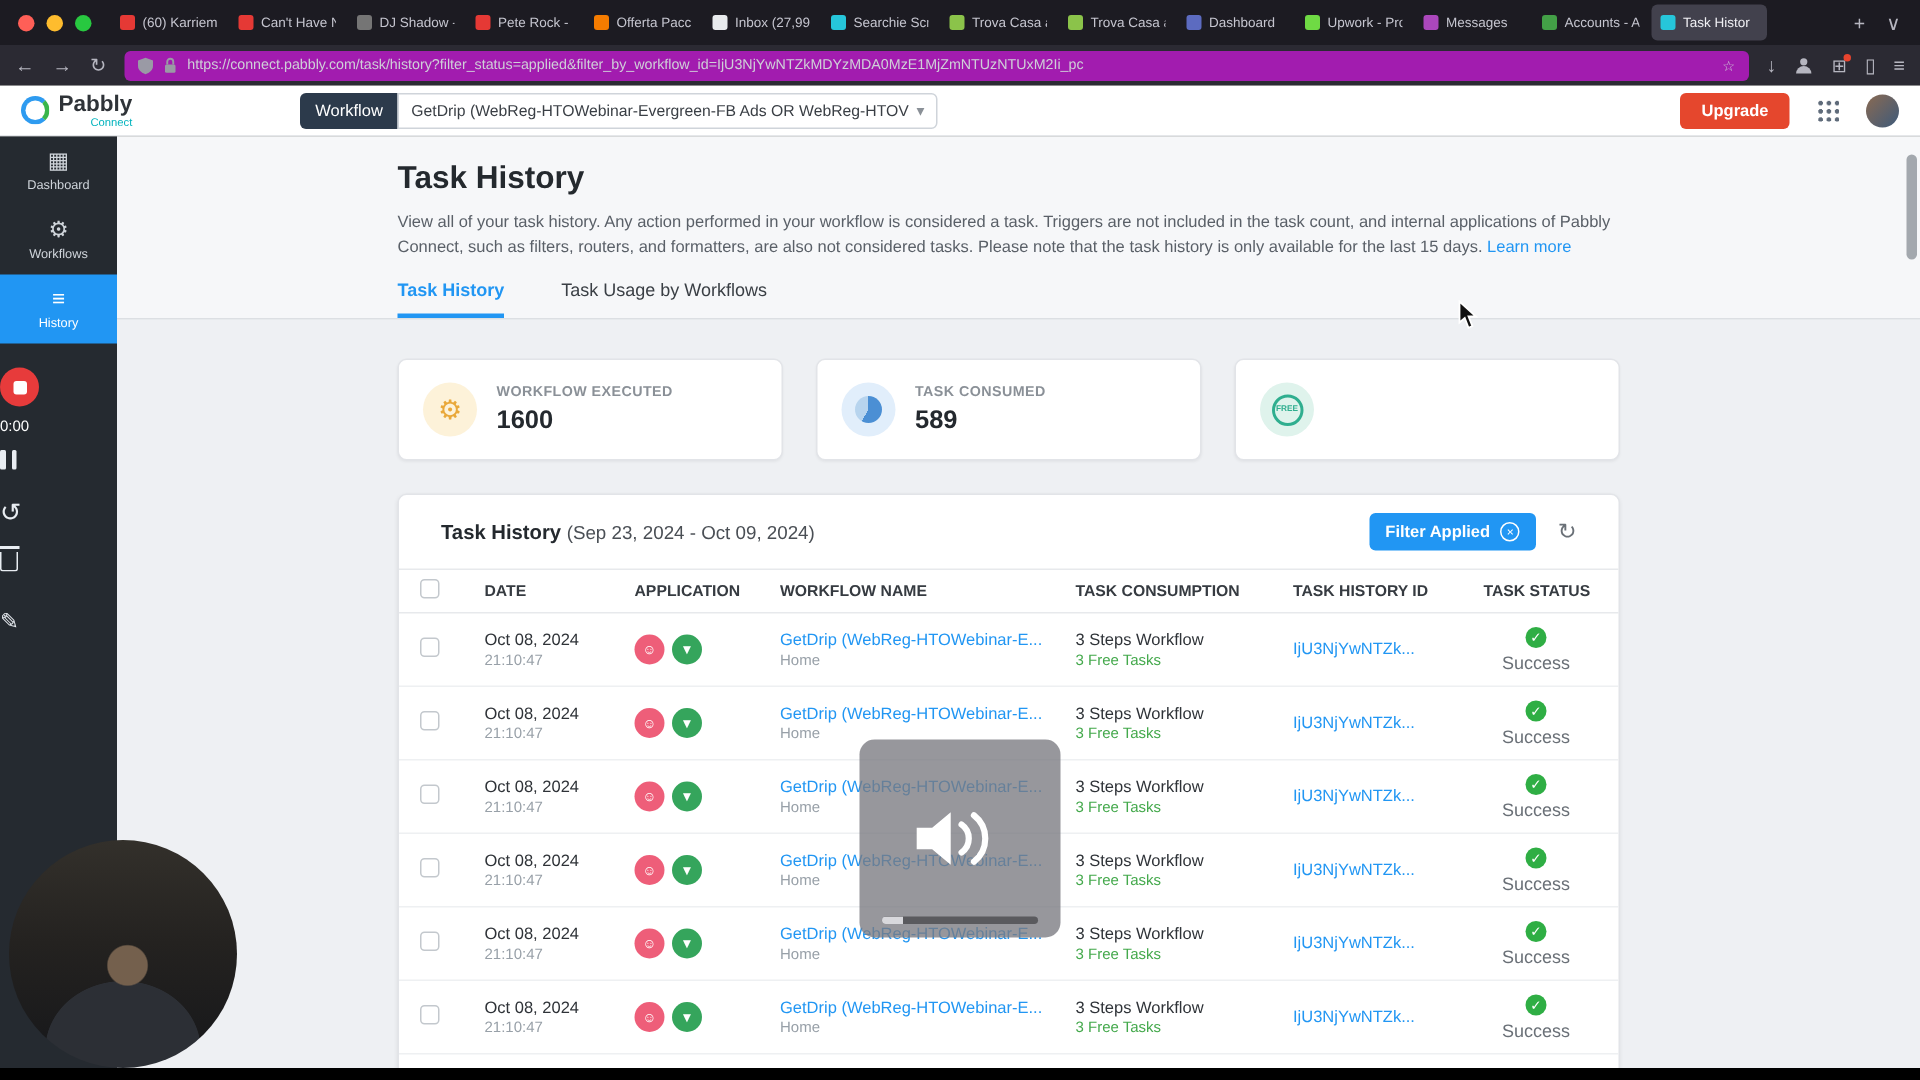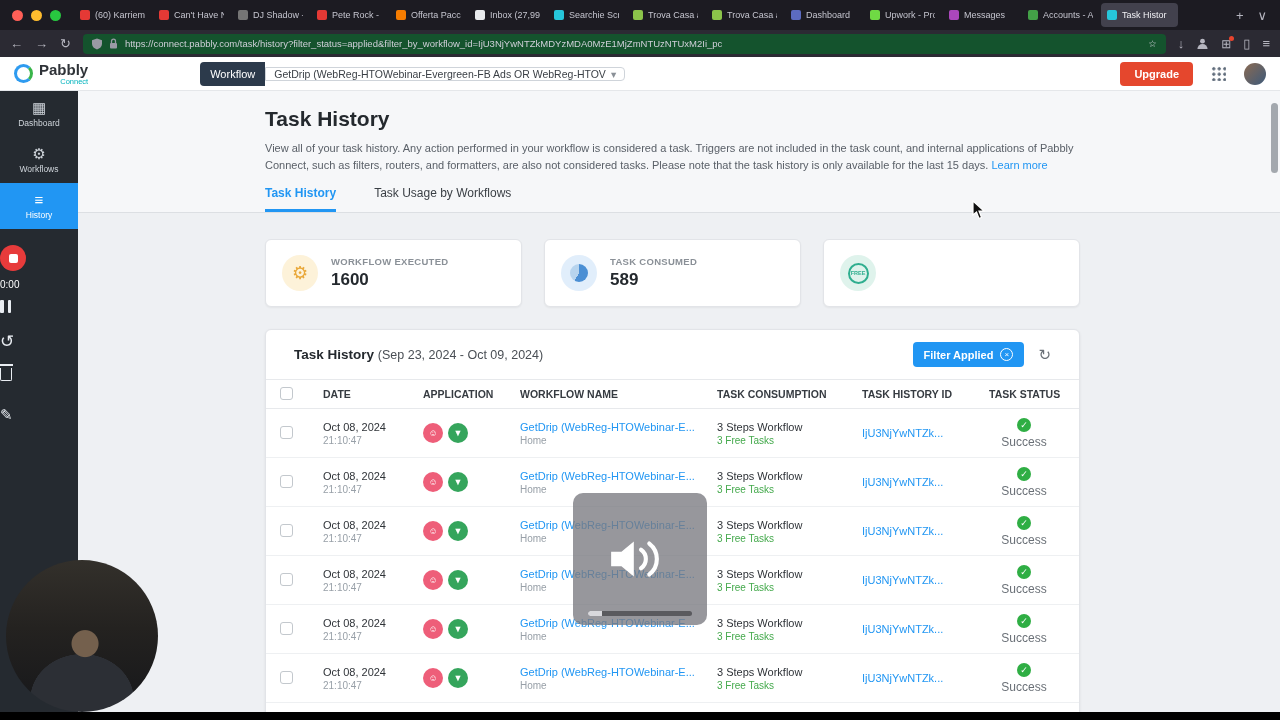--- a/index.html
+++ b/index.html
@@ -18,35 +18,35 @@
          gap:5px; padding:0 6px; color:#c5c5cf; font-size:9px; overflow:hidden; }
   .tab.active { background:#42414d; color:#f0f0f4; }
   .favicon { width:10px; height:10px; border-radius:2px; flex:none; }
   .tab-title { white-space:nowrap; overflow:hidden; flex:1; }
   .chrome-icon { color:#b6b6c0; font-size:13px; padding:0 7px; flex:none; }
 
   
   .navbar { position:absolute; top:30px; left:0; right:0; height:27px; background:#2b2a33;
             display:flex; align-items:center; padding:0 10px; gap:12px; color:#b6b6c0; }
   .nav-icon { font-size:13px; line-height:1; }
-  .url-field { flex:1; height:20px; background:#14532d; border-radius:4px; display:flex;
+  .url-field { flex:1; height:20px; background:#a21caf; border-radius:4px; display:flex;
                align-items:center; padding:0 9px; gap:7px; font-size:9.5px; color:#cfcfd8; overflow:hidden; }
   .url-text { white-space:nowrap; overflow:hidden; flex:1; }
   .ext-badge { position:relative; font-size:12px; }
   .ext-badge::after { content:""; position:absolute; top:-2px; right:-3px; width:5px; height:5px;
                       border-radius:50%; background:#e8442e; }
 
   
   .appheader { position:absolute; top:57px; left:0; right:0; height:34px; background:#fff;
                border-bottom:1px solid #e5e7ea; display:flex; align-items:center; padding:0 14px; z-index:5; }
   .logo { display:flex; align-items:center; gap:6px; }
   .logo-mark { width:19px; height:19px; border-radius:50%; border:3px solid #2e9bf0; border-right-color:#39b54a; }
   .logo-name { font-size:15px; font-weight:bold; color:#2f3338; line-height:1; }
   .logo-sub { font-size:7.5px; color:#00b3bd; text-align:right; line-height:1; margin-top:1px; }
-  .wf-group { display:flex; margin-left:112px;align-items:center; }
+  .wf-group { display:flex; margin-left:112px; }
   .wf-btn { background:#2c3a4b; color:#fff; font-size:11px; padding:6px 10px; border-radius:4px 0 0 4px; }
   .wf-select { border:1px solid #cfd4da; background:#fff; color:#3a3f45; font-size:10.5px; width:360px;
                display:flex; align-items:center; justify-content:space-between; padding:0 8px;
                border-radius:0 4px 4px 0; }
   .hdr-right { margin-left:auto; display:flex; align-items:center; gap:18px; }
   .upgrade-btn { background:#e5472d; color:#fff; font-size:11px; font-weight:bold; padding:6px 14px; border-radius:4px; }
   .grid-icon { width:15px; height:15px;
                background-image:radial-gradient(circle,#5f6b7a 1.4px,transparent 1.6px);
                background-size:5.5px 5.5px; }
   .avatar { width:22px; height:22px; border-radius:50%; background:linear-gradient(135deg,#8a6a52,#3e5a7a); }

